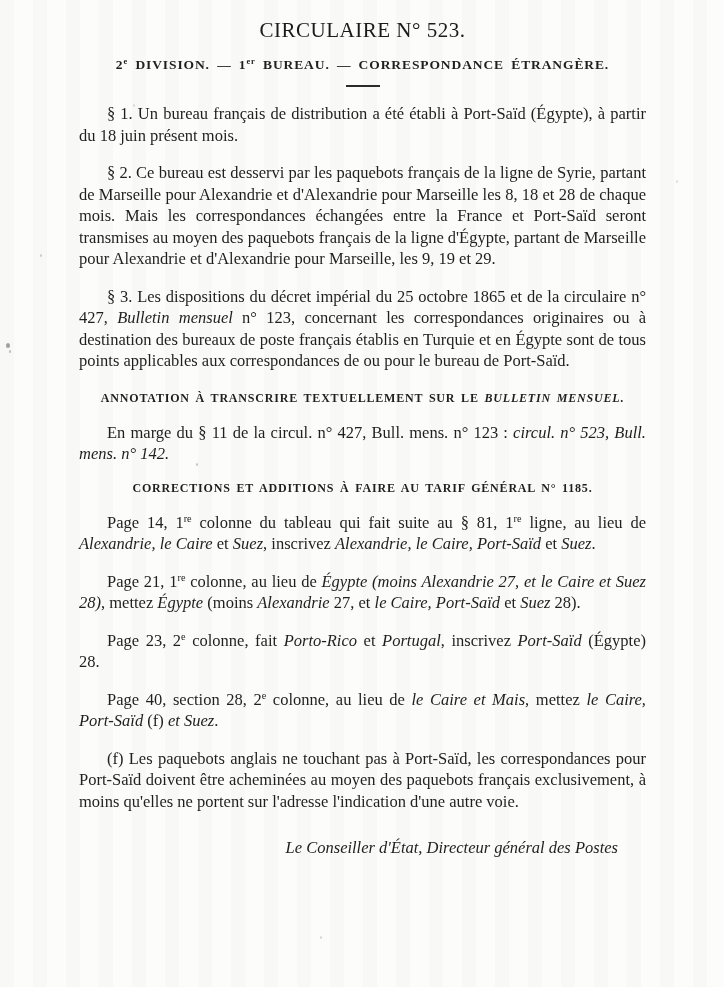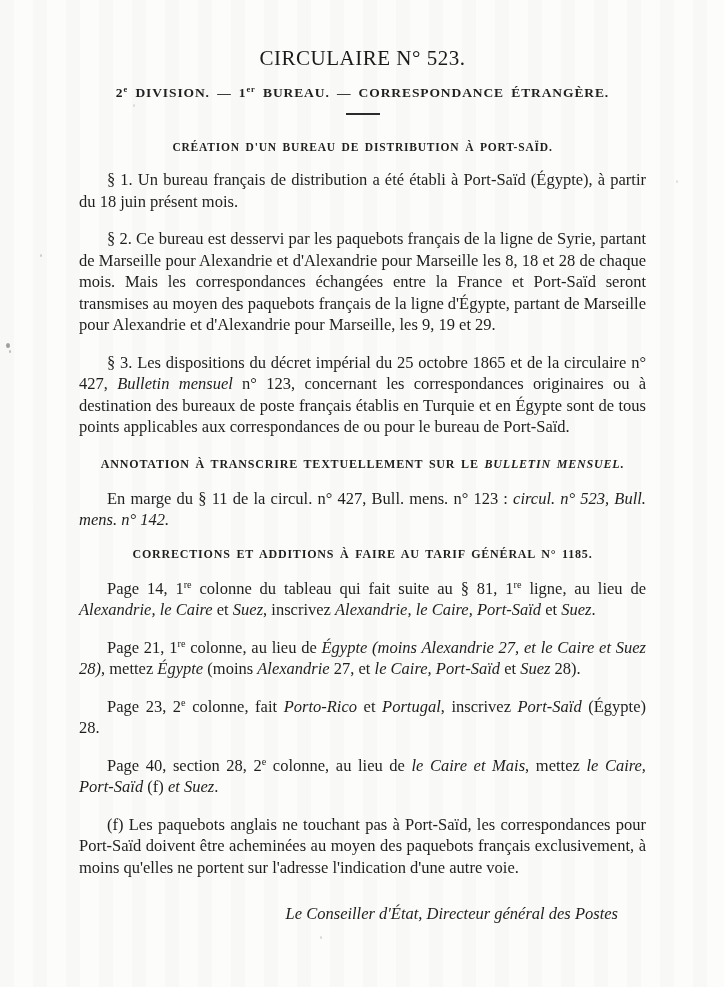--- a/index.html
+++ b/index.html
@@ -1,21 +1,21 @@
 <!DOCTYPE html>
 <html><head>
 <meta charset="utf-8">
 <style>
   html, body { margin: 0; padding: 0; background: #ffffff; }
   .page {
     position: relative;
     width: 724px;
     height: 987px;
     box-sizing: border-box;
-    padding: 46px 62px 0 63px;
+    padding: 18px 62px 0 63px;
     overflow: hidden;
     color: #1f1f1f;
     font-family: "Liberation Serif", serif;
     background-color: #fcfcfb;
     background-image: repeating-linear-gradient(90deg,
       rgba(0,0,0,0.015) 0px, rgba(0,0,0,0.015) 14px,
       rgba(0,0,0,0.0) 14px, rgba(0,0,0,0.0) 33px);
   }
   .specks {
     position: absolute; left: 0; top: 0; width: 2px; height: 3px;
@@ -96,21 +96,20 @@
 
 <div class="page">
   <div class="specks"></div>
 
   <h1 class="title">CIRCULAIRE N° 523.</h1>
 
   <div class="subtitle"><span>2</span><sup>e</sup><span> DIVISION. — 1</span><sup>er</sup><span> BUREAU. — CORRESPONDANCE ÉTRANGÈRE.</span></div>
 
   <div class="rule"></div>
 
-  <h2 class="small-heading heading-creation">CRÉATION D'UN BUREAU DE DISTRIBUTION À PORT-SAÏD.</h2>
 
   <div class="body-block">
     <p class="para"><span>§ 1. Un bureau français de distribution a été établi à Port-Saïd (Égypte), à partir du 18 juin présent mois.</span></p>
     <p class="para"><span>§ 2. Ce bureau est desservi par les paquebots français de la ligne de Syrie, partant de Marseille pour Alexandrie et d'Alexandrie pour Marseille les 8, 18 et 28 de chaque mois. Mais les correspondances échangées entre la France et Port-Saïd seront transmises au moyen des paquebots français de la ligne d'Égypte, partant de Marseille pour Alexandrie et d'Alexandrie pour Marseille, les 9, 19 et 29.</span></p>
     <p class="para"><span>§ 3. Les dispositions du décret impérial du 25 octobre 1865 et de la circulaire n° 427, </span><em>Bulletin mensuel</em><span> n° 123, concernant les correspondances originaires ou à destination des bureaux de poste français établis en Turquie et en Égypte sont de tous points applicables aux correspondances de ou pour le bureau de Port-Saïd.</span></p>
   </div>
 
   <h2 class="small-heading heading-annotation"><span>ANNOTATION À TRANSCRIRE TEXTUELLEMENT SUR LE </span><em>BULLETIN MENSUEL</em><span>.</span></h2>
 
   <div class="annotation-block">

